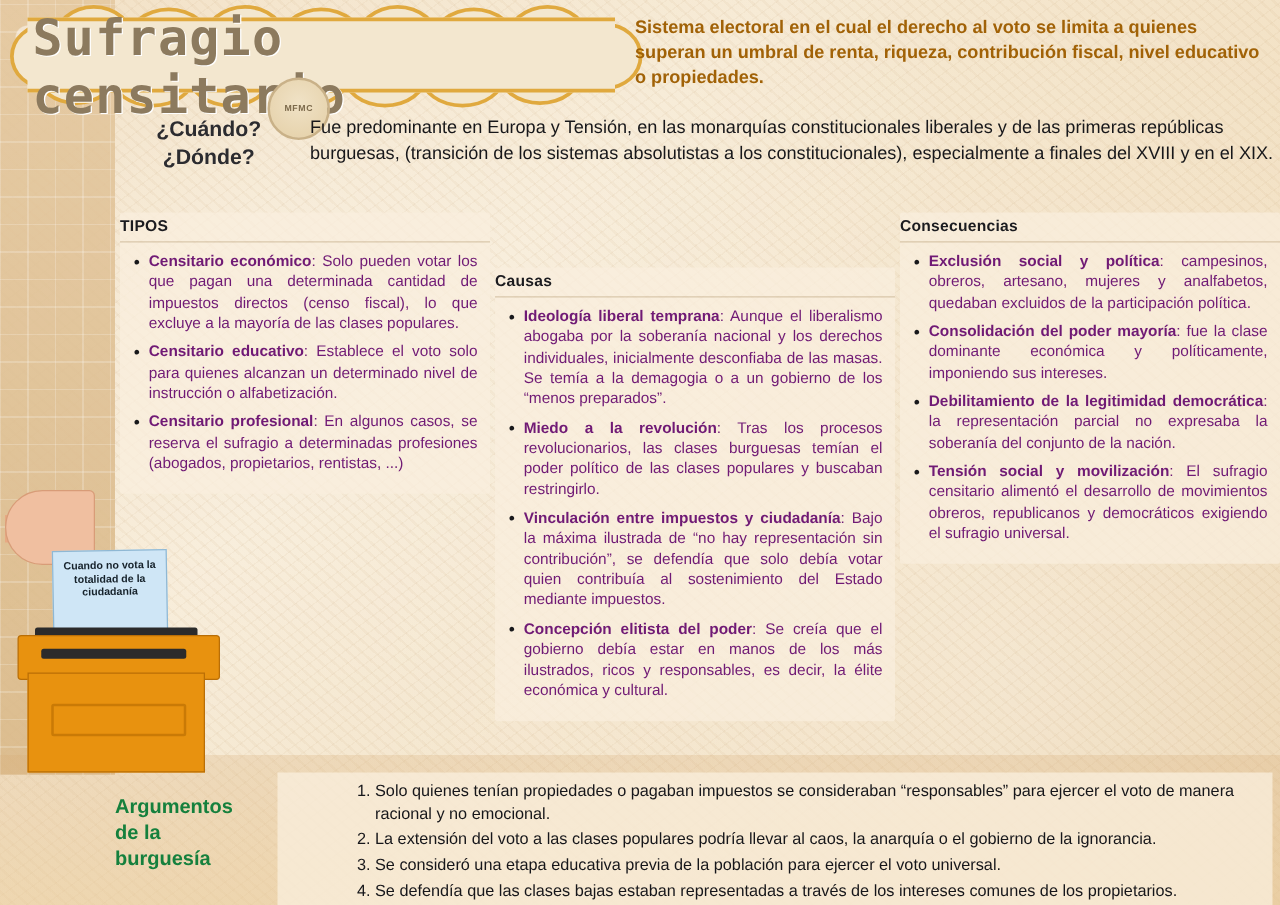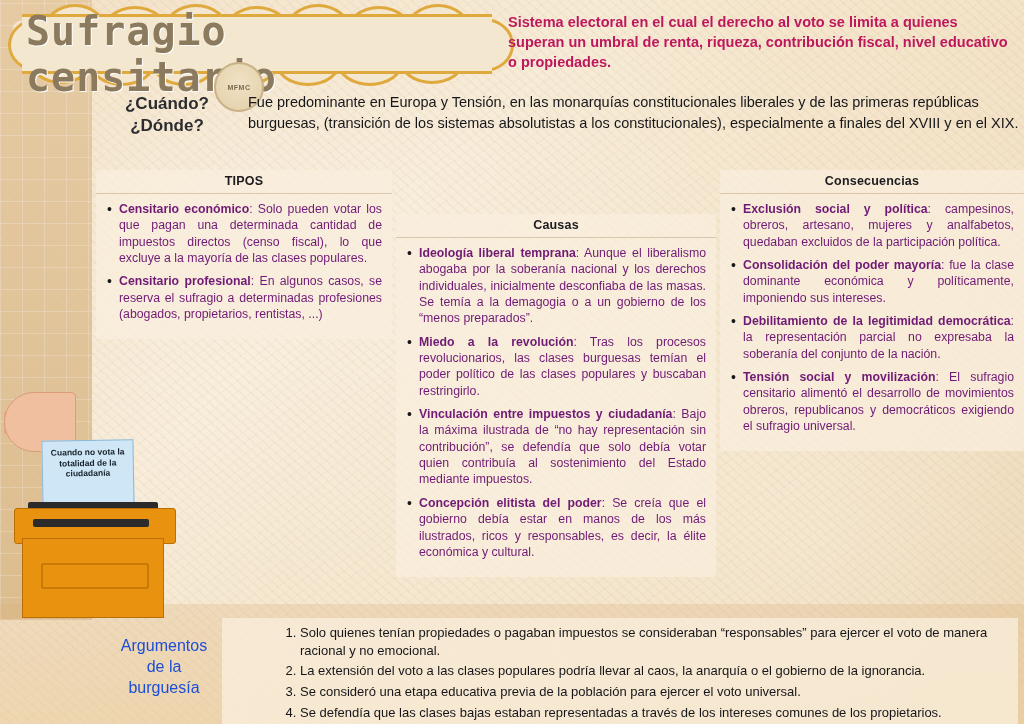--- a/index.html
+++ b/index.html
@@ -56,21 +56,21 @@
     position:absolute; left:26px; top:8px; width:470px;
     font-family:"DejaVu Sans Mono", monospace;
     font-size:40px; font-weight:bold; letter-spacing:1px;
     color:#8c7a5e;
     text-shadow:1px 1px 0 #fff;
   }
 
   
   .head-bold {
     position:absolute; left:508px; top:12px; width:510px;
-    font-size:14.5px; font-weight:bold; line-height:1.38; color:#be185d;
+    font-size:14.5px; font-weight:bold; line-height:1.38; color:#a16207;
   }
   .head-note {
     position:absolute; left:248px; top:92px; width:772px;
     font-size:14.5px; line-height:1.42; color:#17171a;
   }
   .when-where {
     position:absolute; left:92px; top:93px; width:150px;
     text-align:center; font-size:17px; font-weight:bold; color:#2c2c30;
     line-height:1.28;
   }
@@ -90,21 +90,21 @@
   .col {
     position:absolute; top:0;
     background:rgba(249,239,222,.72);
     border-radius:2px;
   }
   .col-1 { left:0;    width:296px; }
   .col-2 { left:300px;width:320px;margin-top:44px; }
   .col-3 { left:624px;width:304px; }
 
   .col-head {
-    text-align:center; font-size:12.5px; font-weight:bold; color:#1b1b1f;
+    font-size:12.5px; font-weight:bold; color:#1b1b1f;
     padding:4px 0 5px; letter-spacing:.2px;
     border-bottom:1px solid rgba(180,150,110,.45);
   }
   .col-body { padding:7px 10px 10px 8px; }
 
   ul.bullets { margin:0; padding:0 0 0 15px; list-style:none; }
   ul.bullets li {
     position:relative; font-size:12.3px; line-height:1.33; color:#701a75;
     margin-bottom:7px; text-align:justify;
   }
@@ -151,21 +151,21 @@
     background:#e8920f; border:1px solid #b96e06;
   }
   .ballot .box::after {
     content:""; position:absolute; left:18px; top:24px; width:104px; height:22px;
     border:2px solid #c97a06; border-radius:2px;
   }
 
   
   .bourg-label {
     position:absolute; left:92px; top:636px; width:144px;
-    text-align:center; font-size:16px; font-weight:normal; color:#1d4ed8;
+    text-align:left; font-size:16px; font-weight:bold; color:#15803d;
     line-height:1.3;
   }
   .args-panel {
     position:absolute; left:222px; top:618px; width:796px;
     background:rgba(249,239,222,.75);
     padding:6px 10px 8px 8px; box-sizing:border-box;
   }
   ol.args { margin:0; padding-left:22px; }
   ol.args li {
     font-size:13px; line-height:1.36; color:#16161a; margin-bottom:3px;margin-left:48px;
@@ -205,20 +205,21 @@
 <div class="when-where">¿Cuándo?<br>¿Dónde?</div>
 <div class="head-note">Fue predominante en Europa y Tensión,  en las monarquías constitucionales liberales y de las primeras repúblicas burguesas, (transición de los sistemas absolutistas a los constitucionales), especialmente a finales del XVIII y en el XIX.</div>
 
 <div class="cols">
 
   <div class="col col-1">
     <div class="col-head">TIPOS</div>
     <div class="col-body">
       <ul class="bullets">
         <li><b>Censitario económico</b><span>: Solo pueden votar los que pagan una determinada cantidad de impuestos directos (censo fiscal), lo que excluye a la mayoría de las clases populares.</span></li>
+        <li><b>Censitario educativo</b><span>: Establece el voto solo para quienes alcanzan un determinado nivel de instrucción o alfabetización.</span></li>
         <li><b>Censitario profesional</b><span>: En algunos casos, se reserva el sufragio a determinadas profesiones  (abogados, propietarios, rentistas, ...)</span></li>
       </ul>
     </div>
   </div>
 
   <div class="col col-2">
     <div class="col-head">Causas</div>
     <div class="col-body">
       <ul class="bullets">
         <li><b>Ideología liberal temprana</b><span>: Aunque el liberalismo abogaba por la soberanía nacional y los derechos individuales, inicialmente desconfiaba de las masas. Se temía a la demagogia o a un gobierno de los “menos preparados”.</span></li>

